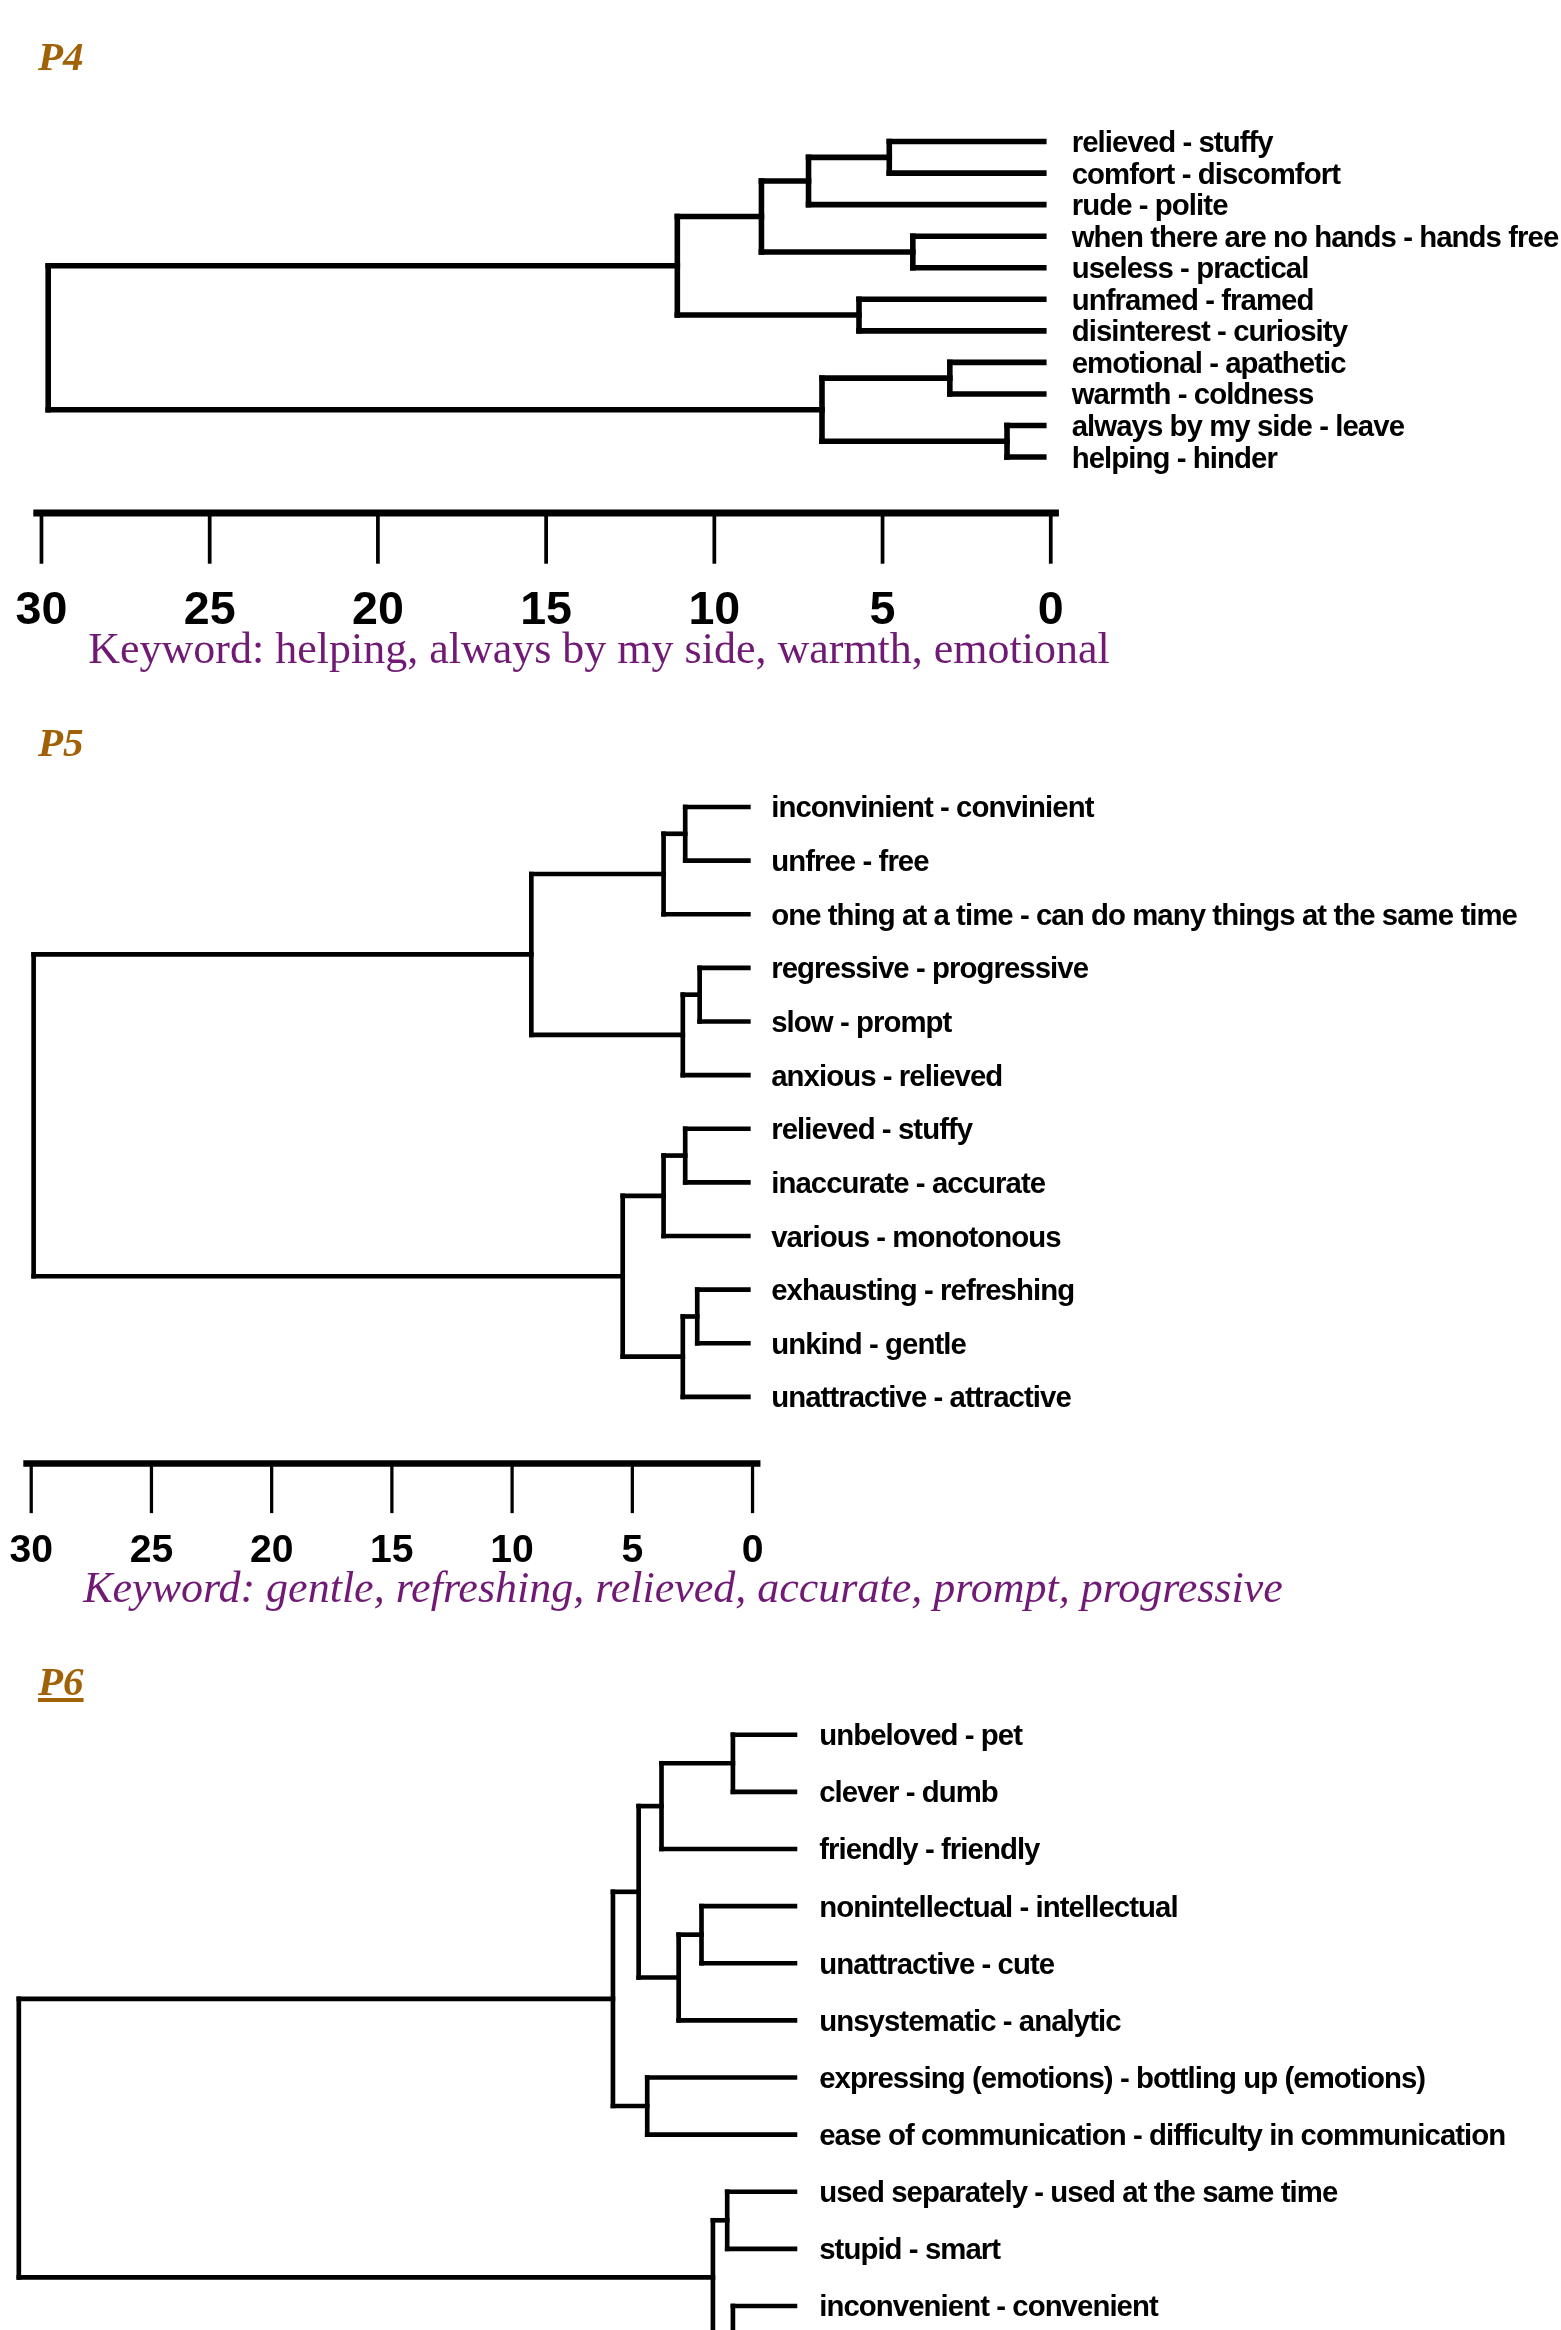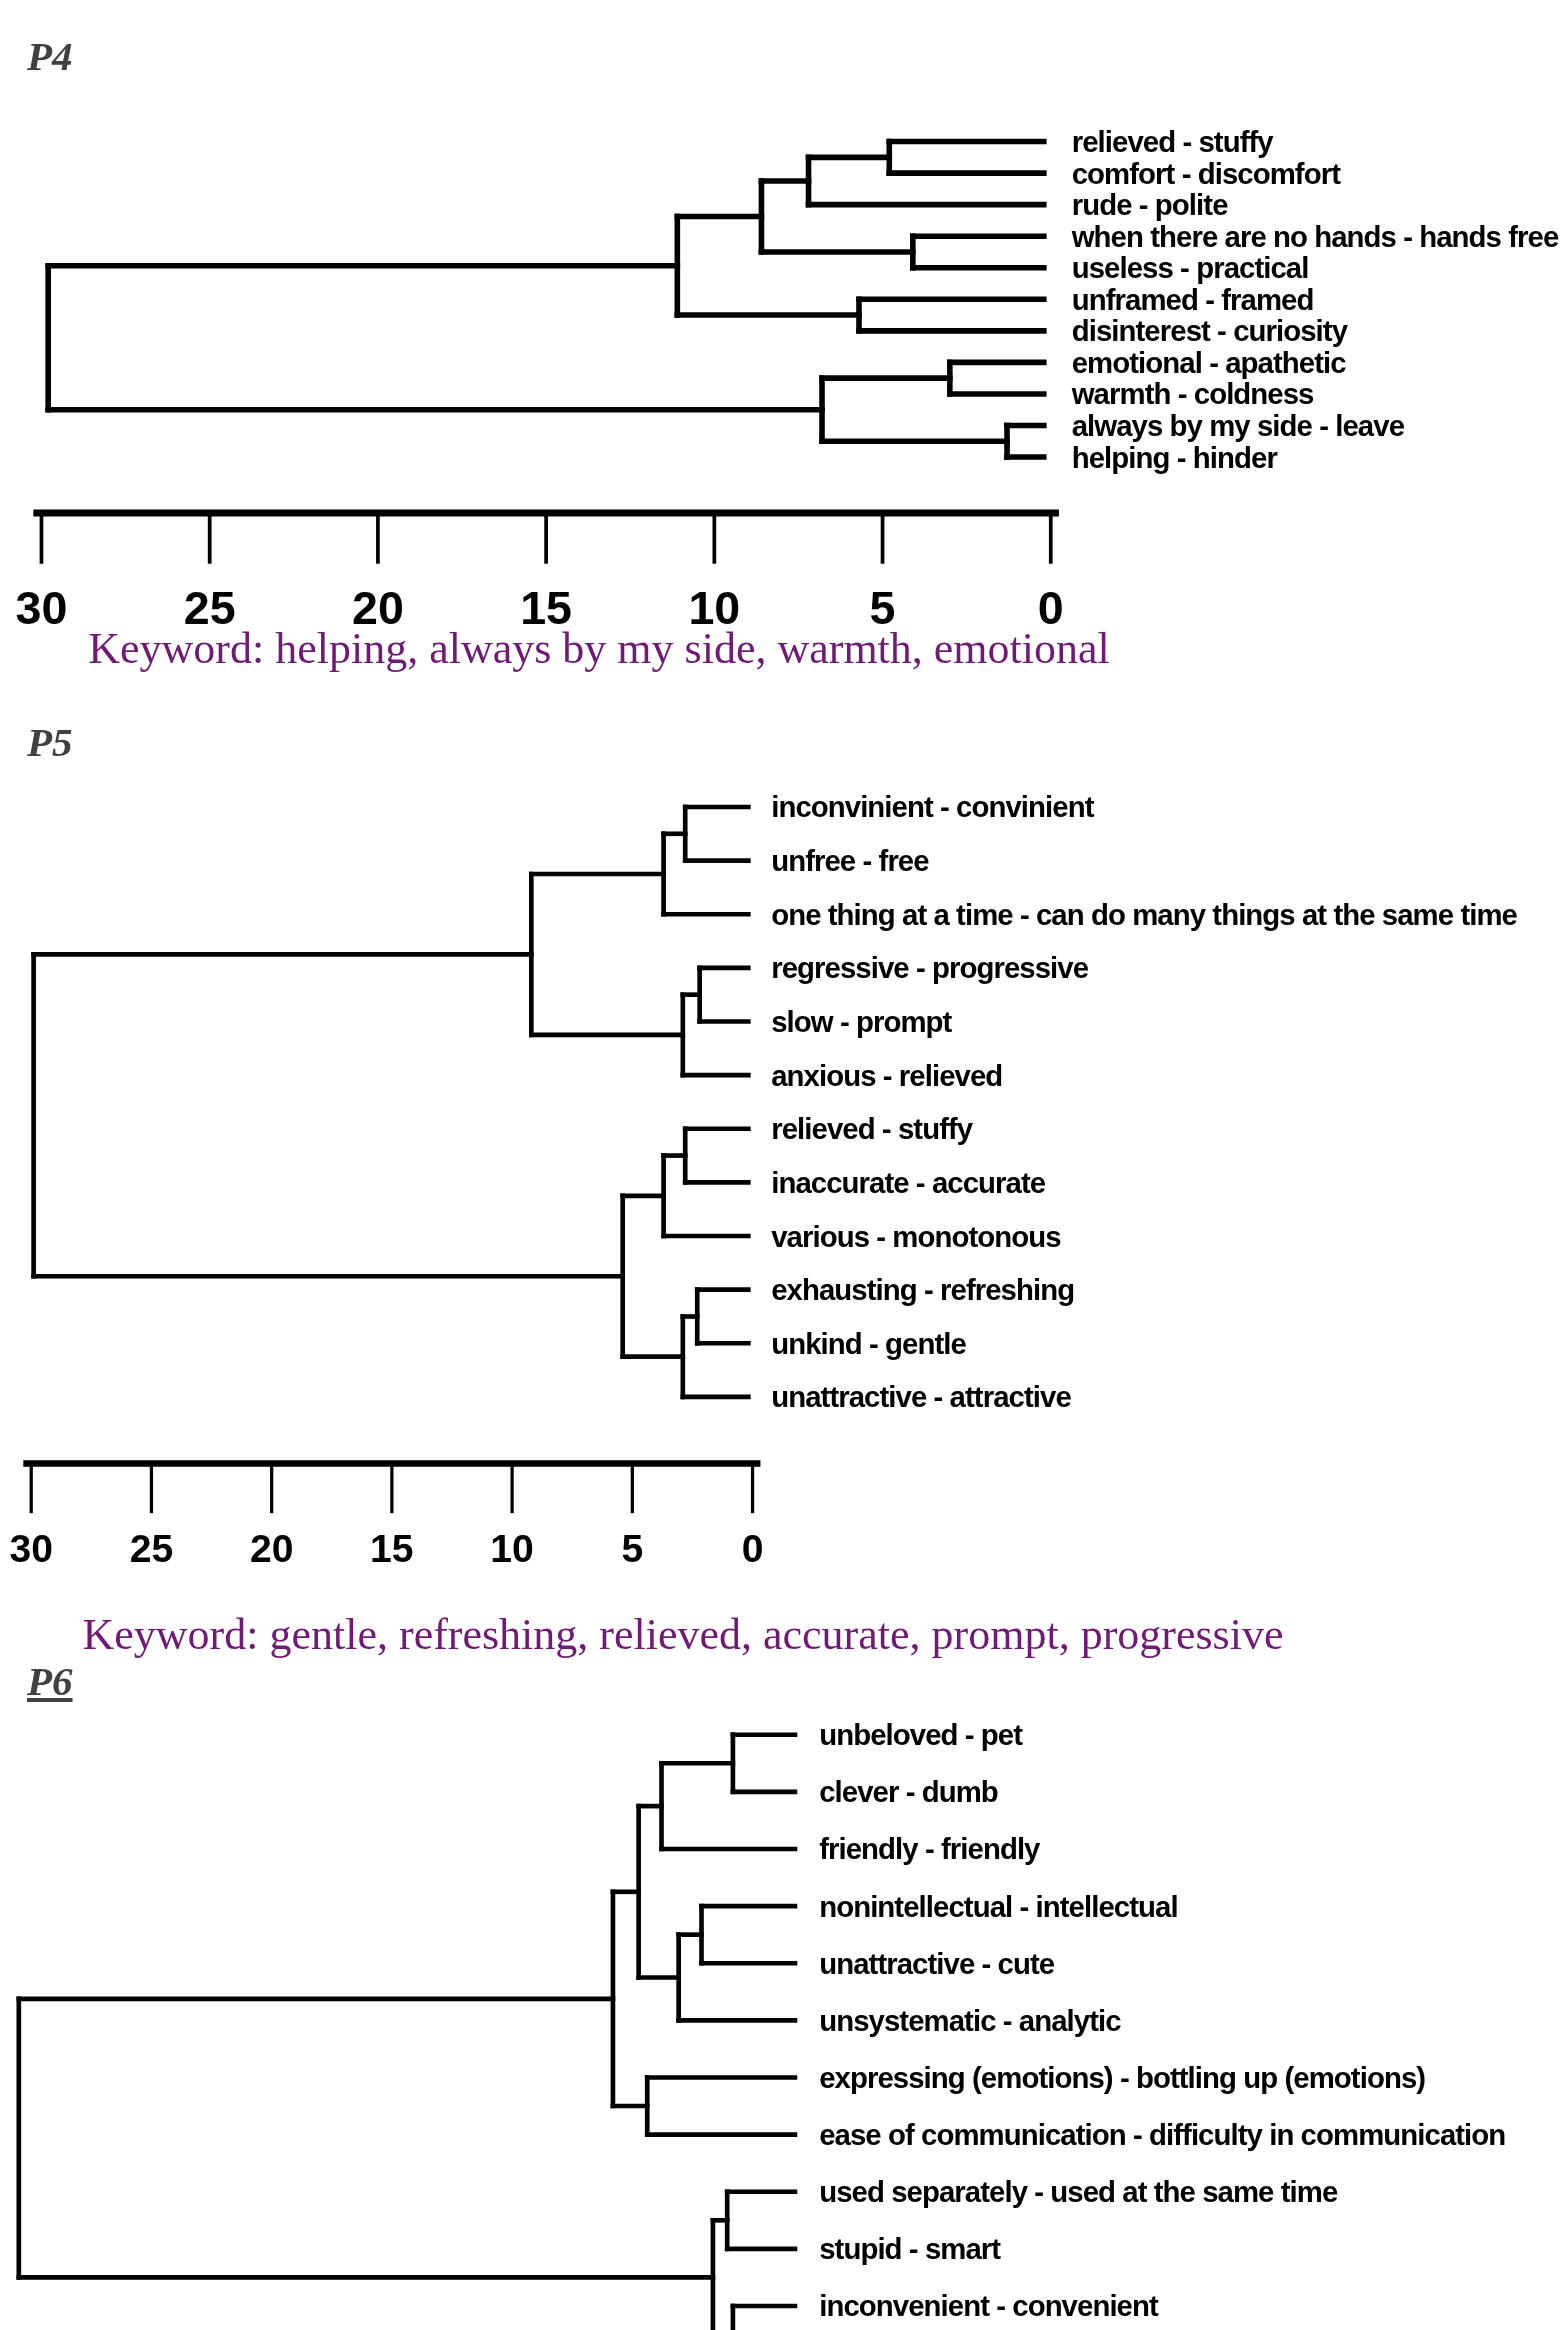--- a/index.html
+++ b/index.html
@@ -7,26 +7,26 @@
     position: relative;
     width: 1561px;
     height: 2633px;
     background: #ffffff;
     font-family: "Liberation Sans", sans-serif;
     overflow: hidden;
   }
   svg.dendro-canvas { position: absolute; left: 0; top: 0; }
   .panel-header {
     position: absolute;
-    left: 27px;
+    left: 38px;
     font-family: "Liberation Serif", serif;
     font-style: italic;
     font-weight: bold;
     font-size: 41px;
-    color: #404040;
+    color: #a16207;
     white-space: nowrap;
   }
   .panel-caption {
     position: absolute;
     transform: translate(-50%, -50%);
     font-family: "Liberation Serif", serif;
     font-size: 44px;
     color: #701a75;
     white-space: nowrap;
   }
@@ -211,16 +211,16 @@
       <text x="1413.5" y="5385" fill="#000000" font-family="&quot;Liberation Sans&quot;, sans-serif" font-size="84" font-weight="bold" text-anchor="middle" dominant-baseline="central">5</text>
       <line x1="1720" y1="5200" x2="1720" y2="5303" stroke="#000000" stroke-width="7" stroke-linecap="square"></line>
       <text x="1720" y="5385" fill="#000000" font-family="&quot;Liberation Sans&quot;, sans-serif" font-size="84" font-weight="bold" text-anchor="middle" dominant-baseline="central">0</text>
     </svg>
 
   <div class="panel-header" style="top: 32px;">P4</div>
   <div class="panel-header" style="top: 718px;">P5</div>
   <div class="panel-header" style="top: 1657px; text-decoration: underline;">P6</div>
 
   <div class="panel-caption" style="left: 599px; top: 648px;">Keyword: helping, always by my side, warmth, emotional</div>
-  <div class="panel-caption" style="left: 683px; top: 1634px;">Keyword: gentle, refreshing, relieved, accurate, prompt, progressive</div>
+  <div class="panel-caption" style="left: 683px; top: 1587px; font-style: italic;">Keyword: gentle, refreshing, relieved, accurate, prompt, progressive</div>
 
 </div>
 
 
 </body></html>

